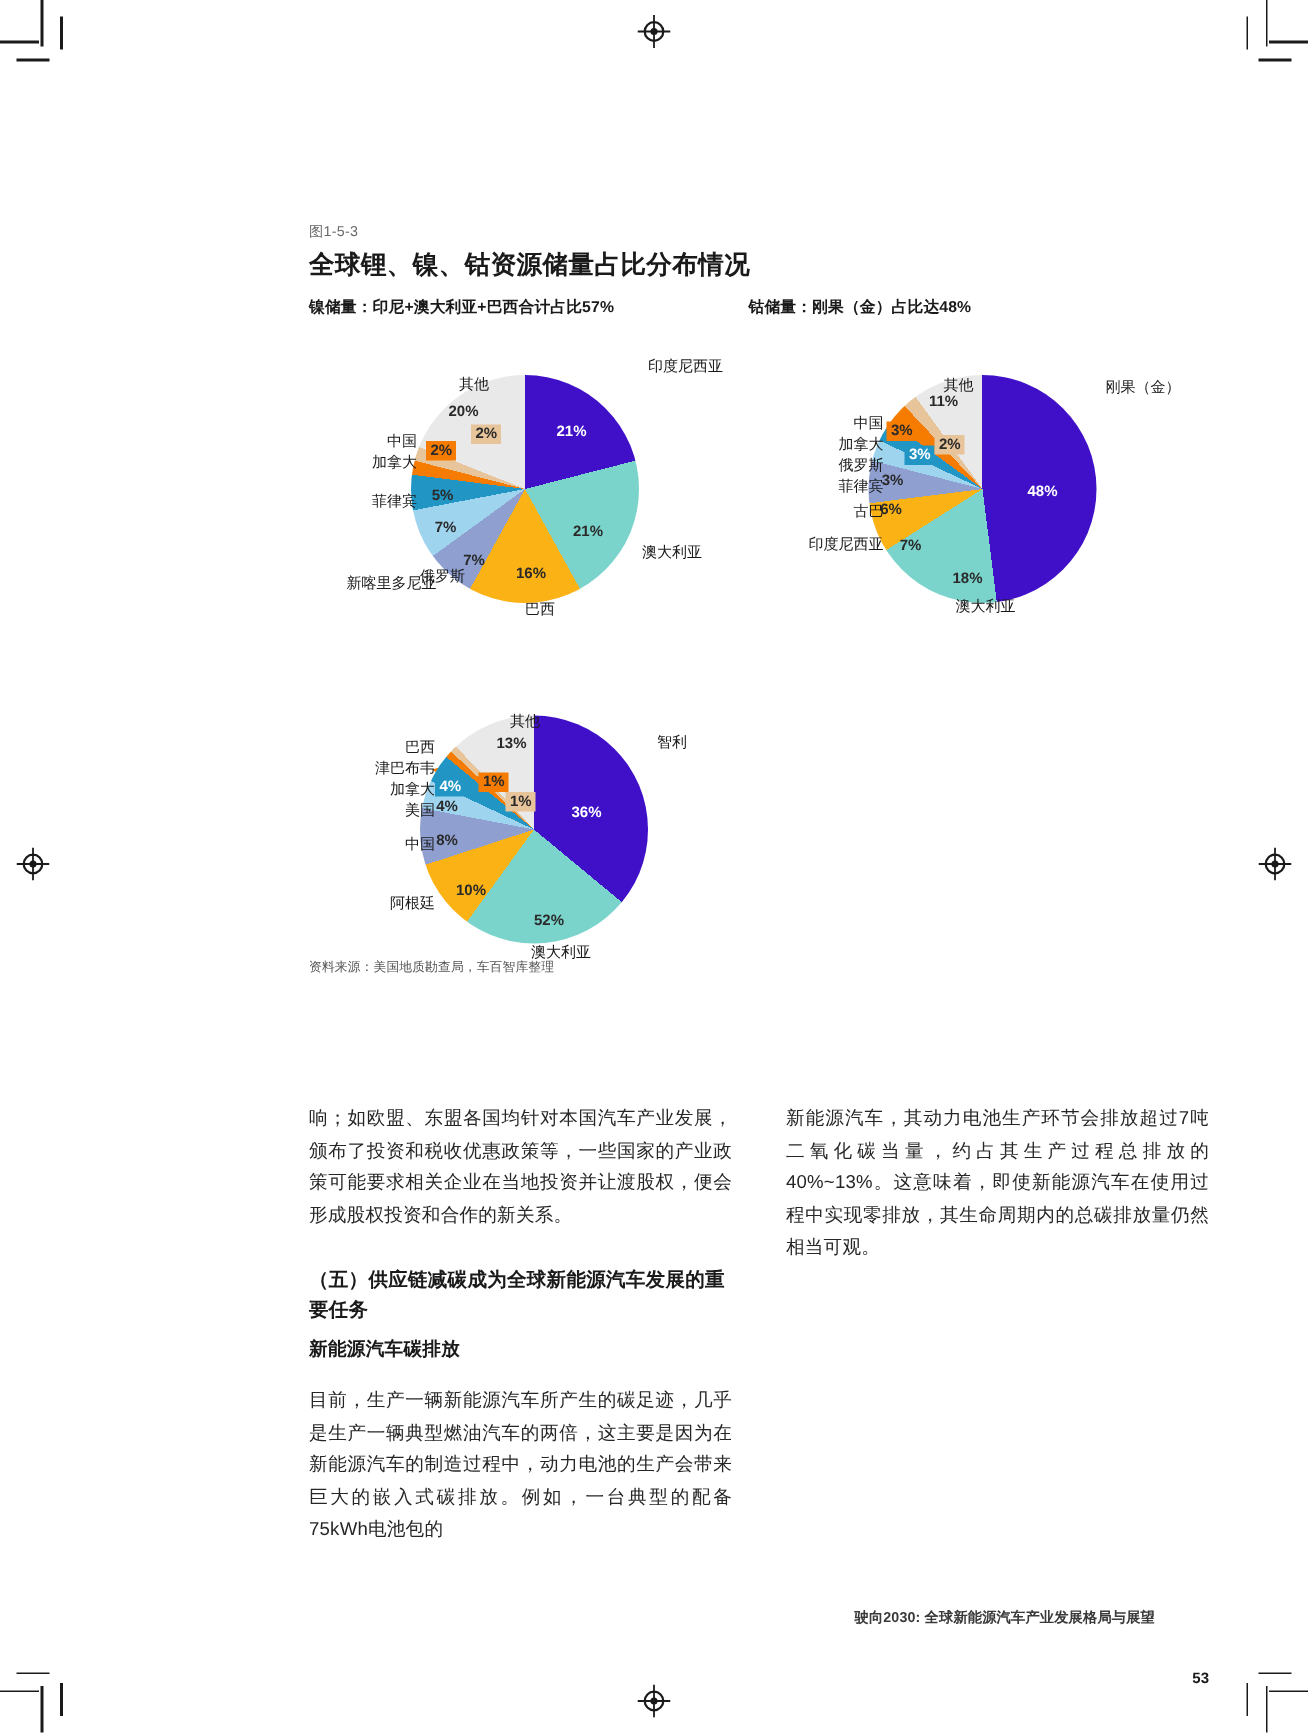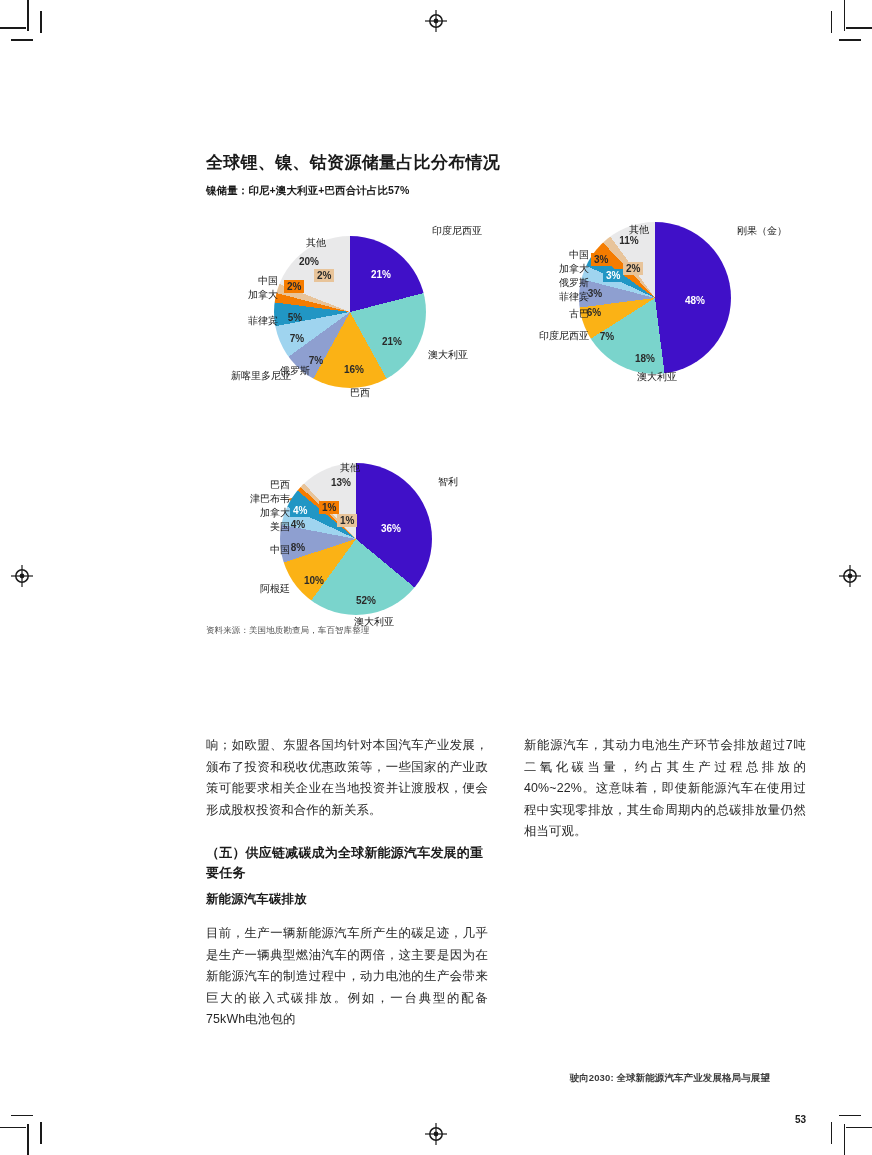--- a/index.html
+++ b/index.html
@@ -114,20 +114,21 @@
     <svg width="22" height="22" viewBox="0 0 22 22">
       <circle cx="11" cy="11" r="6.2" fill="none" stroke="#1a1a1a" stroke-width="1.5"></circle>
       <circle cx="11" cy="11" r="2.4" fill="#1a1a1a"></circle>
       <line x1="11" y1="0" x2="11" y2="22" stroke="#1a1a1a" stroke-width="1.2"></line>
       <line x1="0" y1="11" x2="22" y2="11" stroke="#1a1a1a" stroke-width="1.2"></line>
     </svg>
   </div>
 
   <div class="figure">
 
+    <div class="fig-num">图1-5-3</div>
     <div class="fig-title">全球锂、镍、钴资源储量占比分布情况</div>
 
     <div class="charts-row">
 
       <div class="chart-box" style="left:0;top:0;width:290px;">
         <div class="chart-title">镍储量：印尼+澳大利亚+巴西合计占比57%</div>
 
         <div class="pie-wrap" style="height:190px;margin-top:6px;">
 
           <svg width="290" height="190" style="position:absolute;left:0;top:0;">
@@ -163,20 +164,21 @@
           <div class="cat-lbl l" style="left:104px;top:160px;">俄罗斯</div>
           <div class="cat-lbl l" style="left:85px;top:133px;margin-top:32px;">新喀里多尼亚</div>
           <div class="cat-lbl l" style="left:72px;top:110px;">菲律宾</div>
           <div class="cat-lbl l" style="left:72px;top:84px;">加拿大</div>
           <div class="cat-lbl l" style="left:72px;top:70px;">中国</div>
           <div class="cat-lbl c" style="left:110px;top:32px;">其他</div>
         </div>
       </div>
 
       <div class="chart-box" style="left:293px;top:0;width:300px;">
+        <div class="chart-title">钴储量：刚果（金）占比达48%</div>
 
         <div class="pie-wrap" style="height:190px;margin-top:6px;">
           <svg width="300" height="190" style="position:absolute;left:0;top:0;">
             <polygon points="156,116 100,80 134,74" fill="#f57c00"></polygon>
             <polygon points="156,116 122,66 154,58" fill="#e8c49a"></polygon>
           </svg>
 
           <div class="pie" style="position:absolute;left:80px;top:32px;width:152px;height:152px;
                background:conic-gradient(
                  #4010c8 0deg 172.8deg,
@@ -260,21 +262,21 @@
   <div class="cols">
 
     <div class="col left">
       <div class="bodytext">响；如欧盟、东盟各国均针对本国汽车产业发展，颁布了投资和税收优惠政策等，一些国家的产业政策可能要求相关企业在当地投资并让渡股权，便会形成股权投资和合作的新关系。</div>
       <div class="h-sec">（五）供应链减碳成为全球新能源汽车发展的重要任务</div>
       <div class="h-sub">新能源汽车碳排放</div>
       <div class="bodytext p-gap">目前，生产一辆新能源汽车所产生的碳足迹，几乎是生产一辆典型燃油汽车的两倍，这主要是因为在新能源汽车的制造过程中，动力电池的生产会带来巨大的嵌入式碳排放。例如，一台典型的配备75kWh电池包的</div>
     </div>
 
     <div class="col right">
-      <div class="bodytext">新能源汽车，其动力电池生产环节会排放超过7吨二氧化碳当量，约占其生产过程总排放的40%~22%。这意味着，即使新能源汽车在使用过程中实现零排放，其生命周期内的总碳排放量仍然相当可观。</div>
+      <div class="bodytext">新能源汽车，其动力电池生产环节会排放超过7吨二氧化碳当量，约占其生产过程总排放的40%~13%。这意味着，即使新能源汽车在使用过程中实现零排放，其生命周期内的总碳排放量仍然相当可观。</div>
     </div>
   </div>
 
   <div class="footer">
     <div class="footer-txt">驶向2030: 全球新能源汽车产业发展格局与展望</div>
     <div class="footer-pg">53</div>
   </div>
 
 </div>
 

